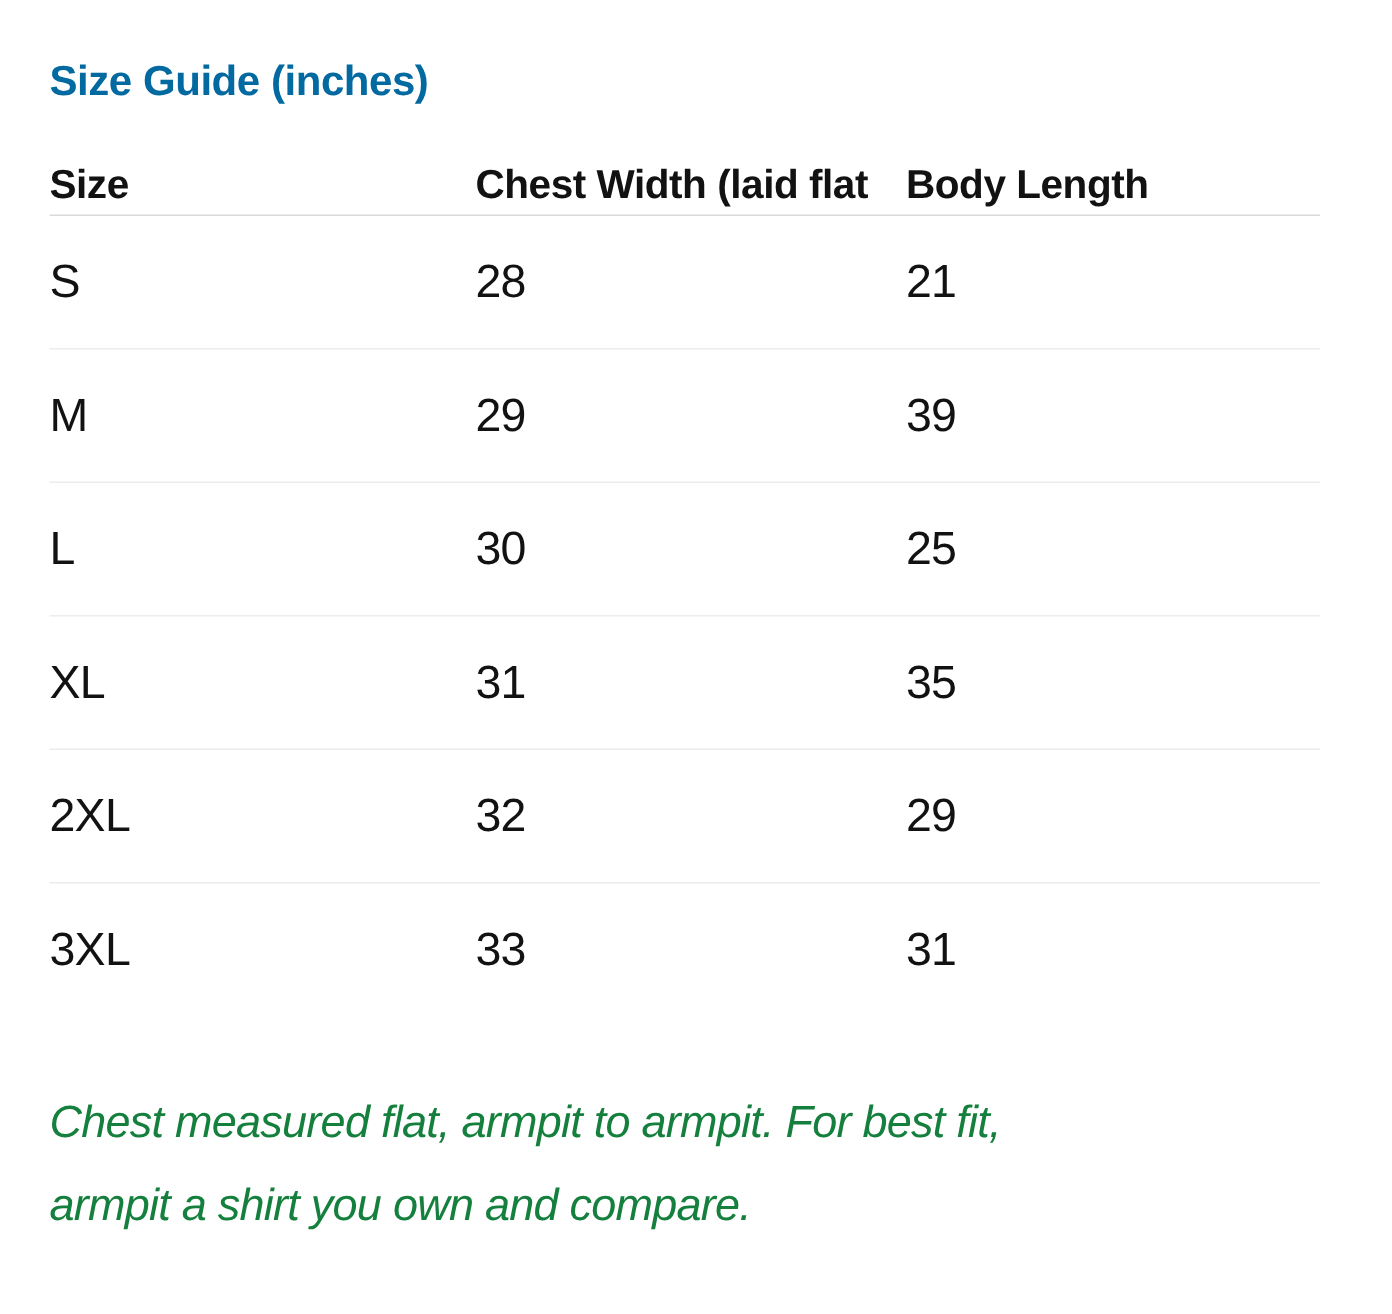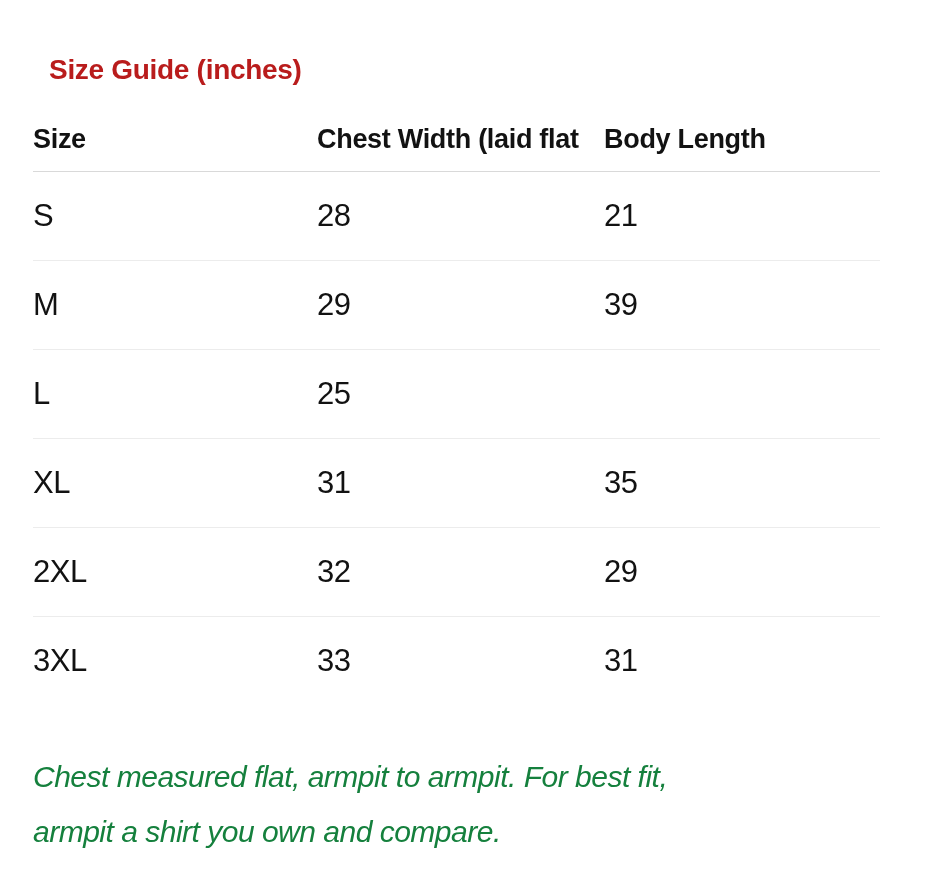--- a/index.html
+++ b/index.html
@@ -13,35 +13,35 @@
     height: 876px;
     box-sizing: border-box;
     padding: 37px 0 0 33px;
     overflow: hidden;
     background: #ffffff;
     color: #121212;
     font-family: "Liberation Sans", "DejaVu Sans", sans-serif;
     -webkit-font-smoothing: antialiased;
   }
   .title {
-    margin: 16px;
+    margin: 0;
     font-size: 28px;
     line-height: 34px;
     font-weight: 700;
     letter-spacing: -0.3px;
-    color: #b91c1c;
+    color: #0369a1;
   }
   .size-table {
     width: 847px;
     margin-top: 36px;
   }
   .thead-row {
     display: grid;
     grid-template-columns: 284px 287px 276px;
-    padding-bottom: 16px;
+    padding-bottom: 4px;
     border-bottom: 1px solid #d9d9d9;
   }
   .th {
     font-size: 27px;
     line-height: 32px;
     font-weight: 700;
     letter-spacing: -0.3px;
     white-space: nowrap;
     overflow: hidden;
   }
@@ -95,20 +95,21 @@
     </div>
 
     <div class="tr">
       <div class="td">M</div>
       <div class="td">29</div>
       <div class="td">39</div>
     </div>
 
     <div class="tr">
       <div class="td">L</div>
+      <div class="td">30</div>
       <div class="td">25</div>
     </div>
 
     <div class="tr">
       <div class="td">XL</div>
       <div class="td">31</div>
       <div class="td">35</div>
     </div>
 
     <div class="tr">

